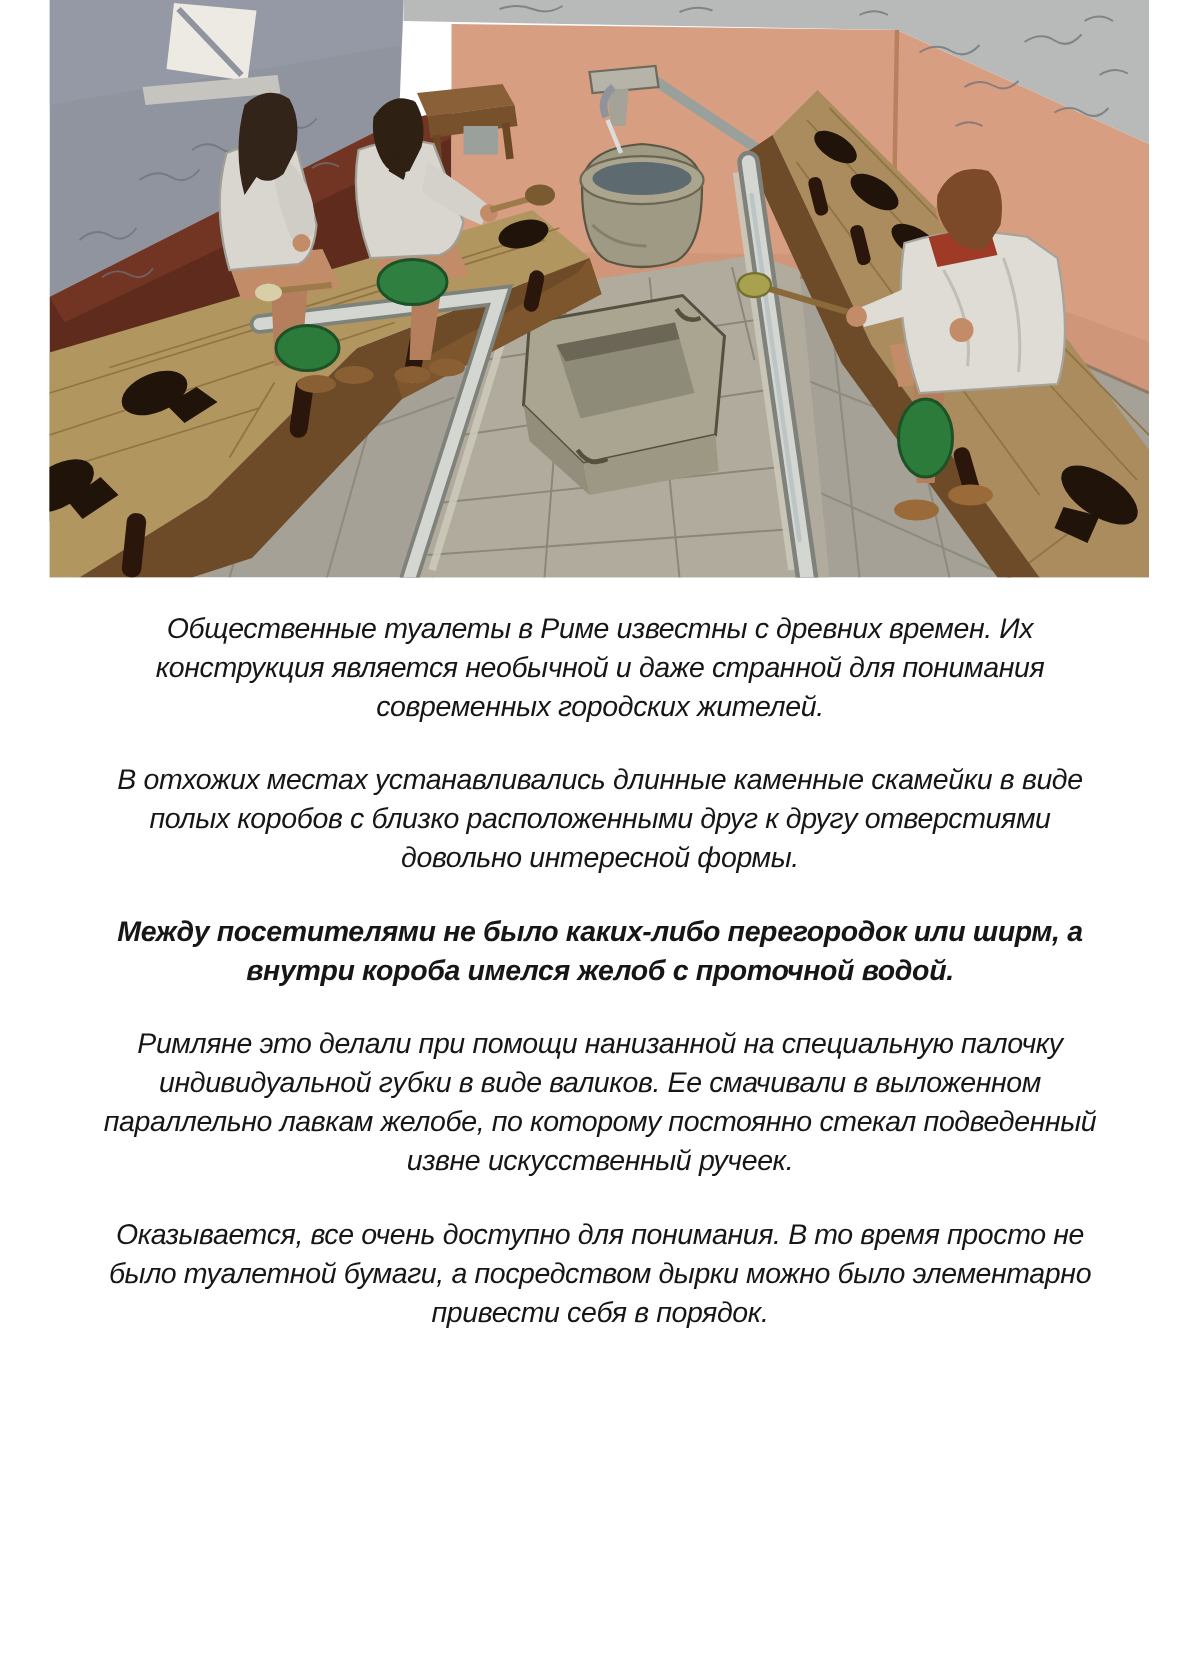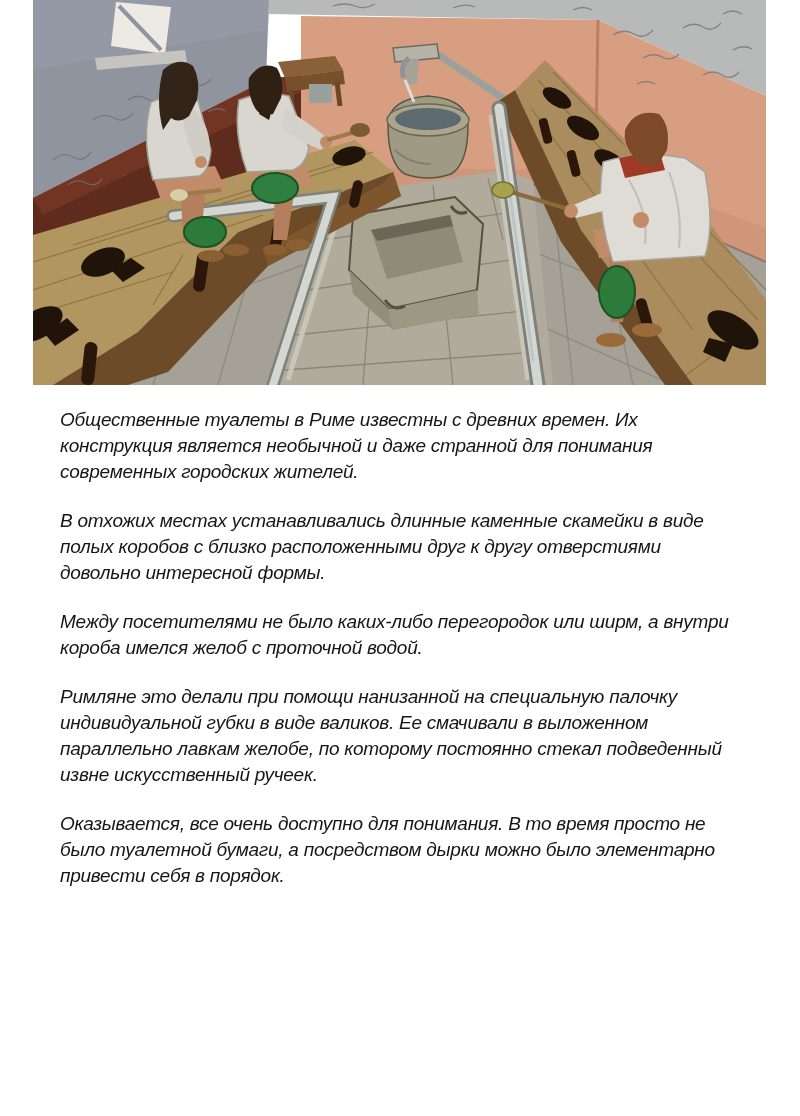--- a/index.html
+++ b/index.html
@@ -17,23 +17,24 @@
     line-height:0;
   }
   figure.hero svg{display:block;width:733px;height:385px;}
   .article{
     padding:22px 60px 0;
     font-style:italic;
     font-size:19px;
     line-height:26px;
     letter-spacing:-0.25px;
     color:#161616;
+    text-align:center;
   }
   .article p{margin:0 0 23px;}
-  .article p.emph{font-weight:normal;}
+  .article p.emph{font-weight:bold;}
 </style>
 </head>
 <body>
 
 <div class="page">
 
   <figure class="hero">
     <svg viewBox="0 0 733 385" preserveAspectRatio="none">
 
       <g>

